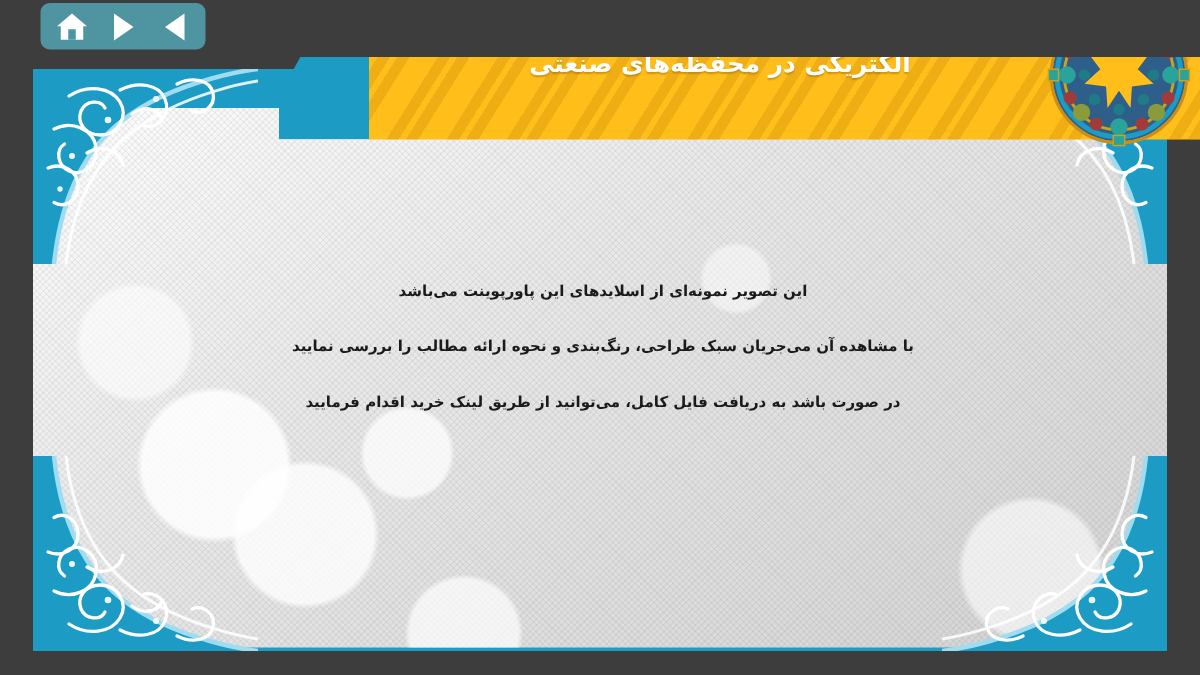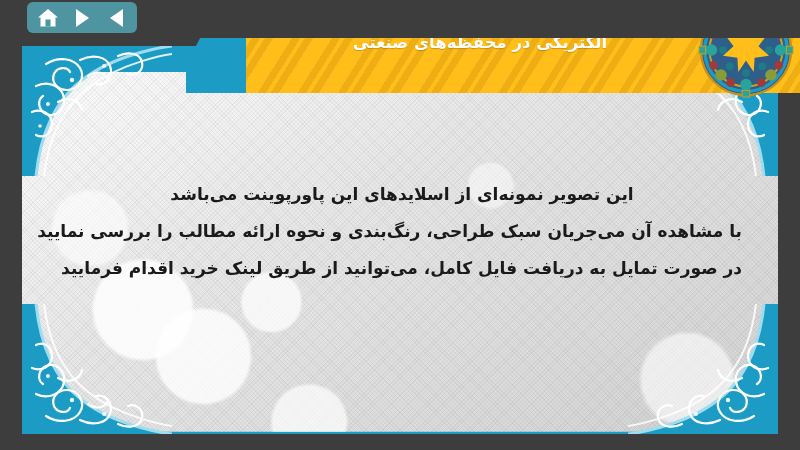--- a/index.html
+++ b/index.html
@@ -170,21 +170,21 @@
 
   
   #body-text {
     position: absolute;
     left: 40px; top: 130px;
     width: 680px;
     z-index: 20;
     direction: rtl;
     text-align: center;
     color: #1a1a1a;
-    font-size: 17px;
+    font-size: 10px;
     line-height: 37px;
     font-weight: bold;
   }
   #body-text p {
     margin: 0;
     white-space: nowrap;
   }
 </style>
 </head>
 <body>
@@ -273,21 +273,21 @@
         <g fill="#ffffff" opacity="0.9">
           <circle cx="50" cy="34" r="2.2"></circle>
           <circle cx="82" cy="20" r="2"></circle>
         </g>
       </svg>
     </div>
 
     <div id="body-text">
       <p>این تصویر نمونه‌ای از اسلایدهای این پاورپوینت می‌باشد</p>
       <p>با مشاهده آن می‌جریان سبک طراحی، رنگ‌بندی و نحوه ارائه مطالب را بررسی نمایید</p>
-      <p>در صورت تمایل به دریافت فایل کامل، می‌توانید از طریق لینک خرید اقدام فرمایید</p>
+      <p>در صورت باشد به دریافت فایل کامل، می‌توانید از طریق لینک خرید اقدام فرمایید</p>
     </div>
   </div>
 
   <div id="title-area">
     <div id="title-dark-notch"></div>
     <div id="title-arrow"></div>
     <div id="title-band"></div>
     <div id="title-text">بهینه‌سازی مسیر جریان هوا برای افزایش دوام تجهیزات الکتریکی در محفظه‌های صنعتی</div>
 
     <div id="medallion">

